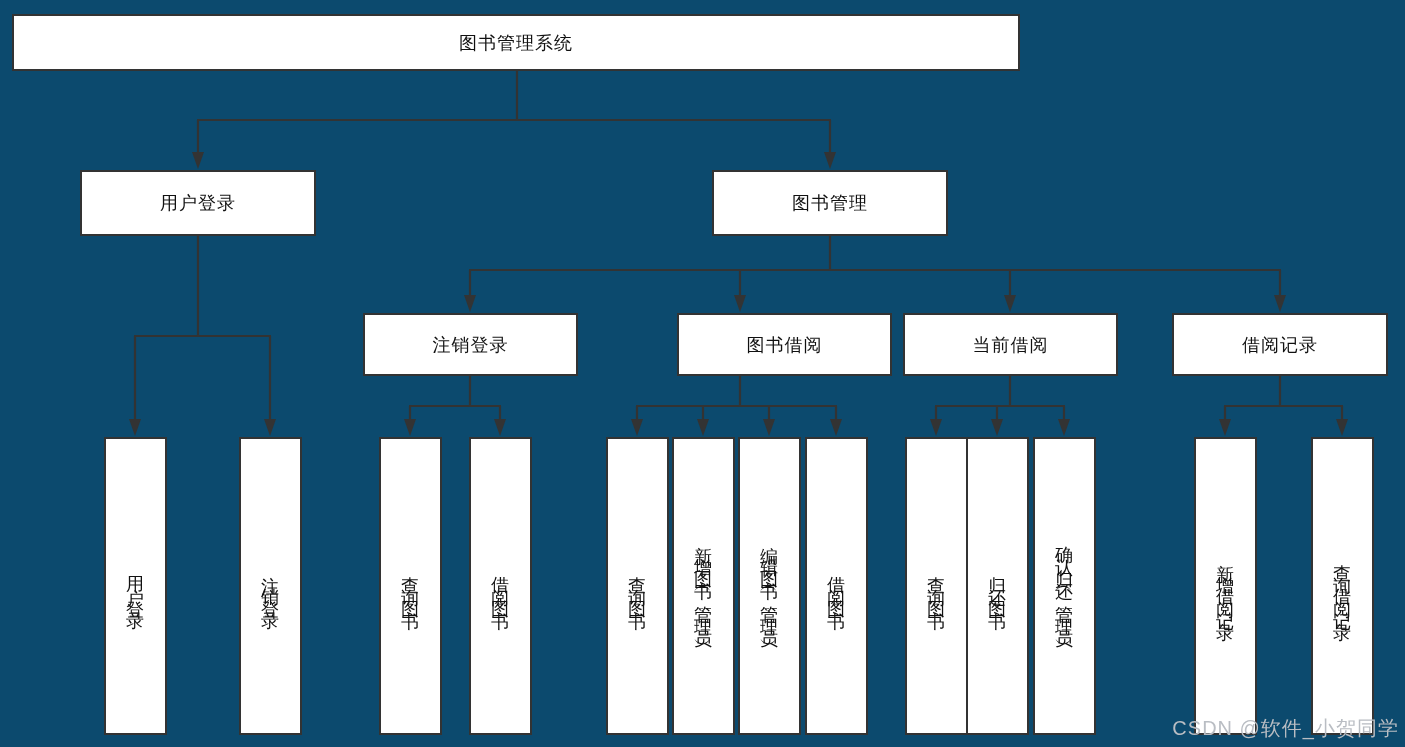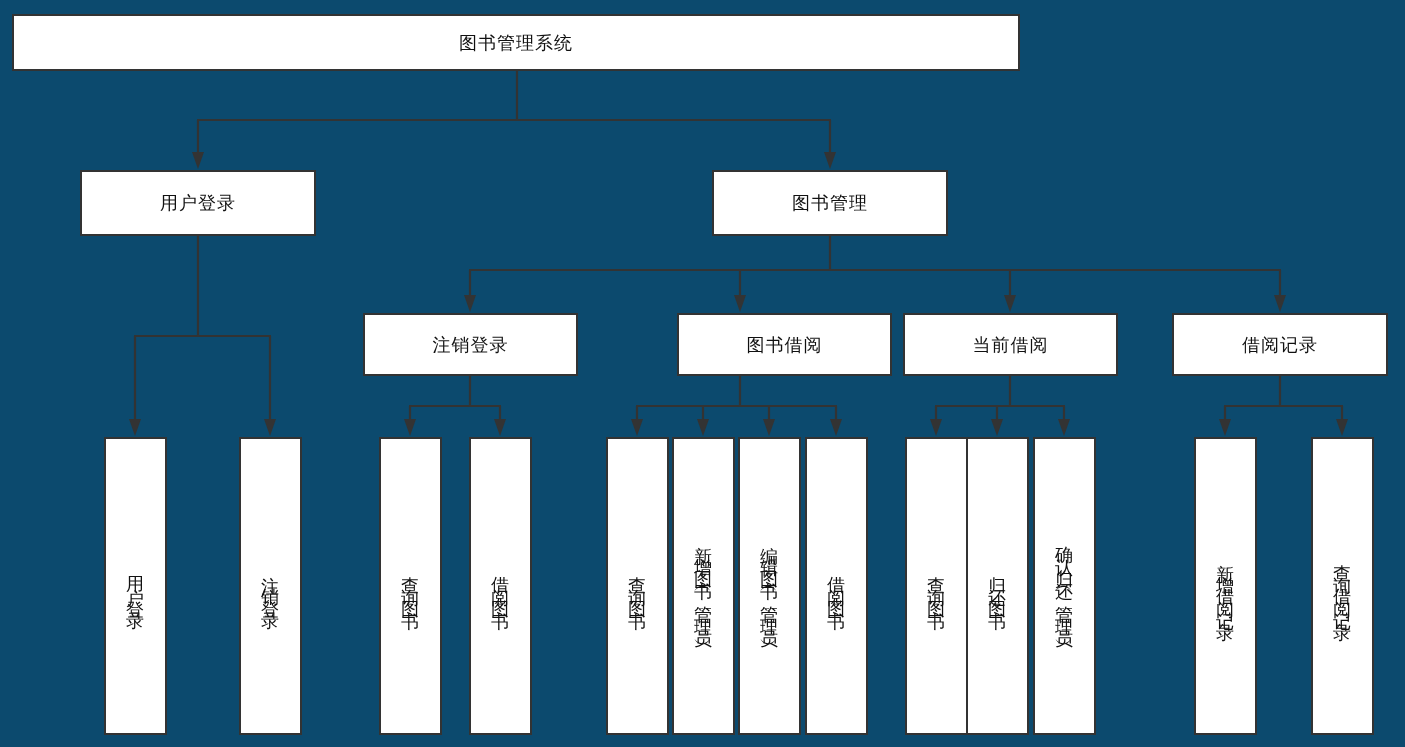--- a/index.html
+++ b/index.html
@@ -163,14 +163,15 @@
     <span class="label-v">确认归还（管理员）</span>
   </div>
 
   <div class="box leaf" style="left:1193.5px; top:437px;">
     <span class="label-v">新增借阅记录</span>
   </div>
   <div class="box leaf" style="left:1310.5px; top:437px;">
     <span class="label-v">查询借阅记录</span>
   </div>
 
+  <div class="watermark">CSDN @软件_小贺同学</div>
 
 </div>
 
 </body></html>

